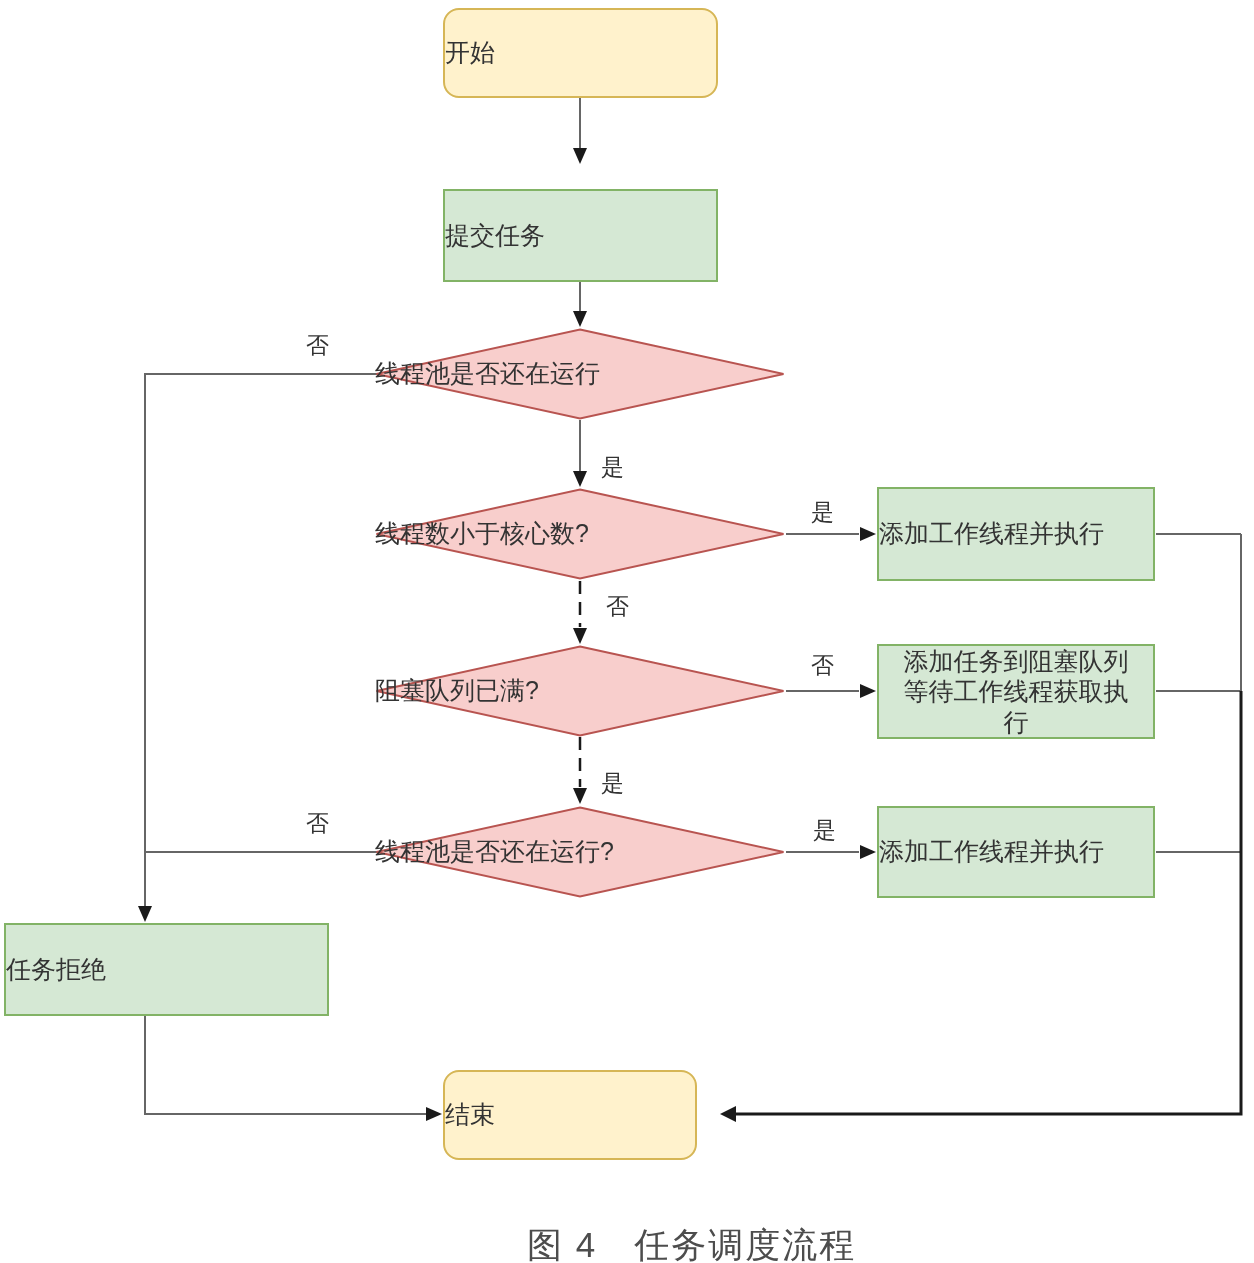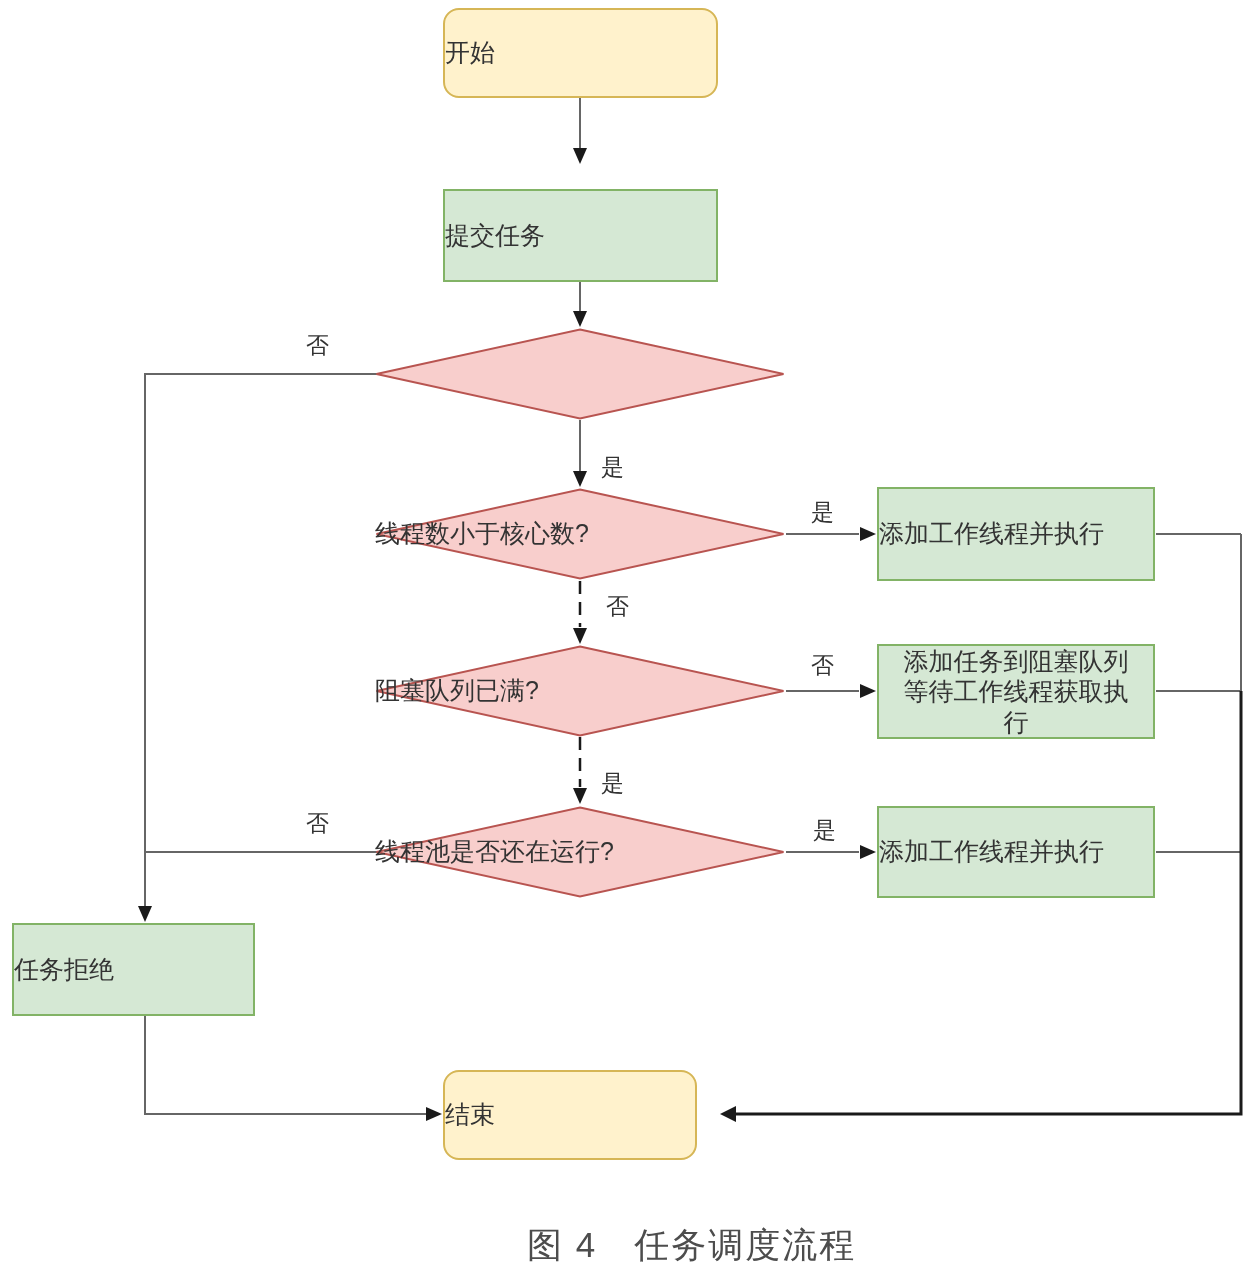--- a/index.html
+++ b/index.html
@@ -94,20 +94,21 @@
   </div>
 
   <div class="node process" style="left:443px;top:165px;width:275px;height:93px;margin-top:24px;">
     <span>提交任务</span>
   </div>
 
   <div class="node decision" style="left:375px;top:328px;width:410px;height:92px;">
     <svg class="shape" viewBox="0 0 410 92" preserveAspectRatio="none">
       <polygon points="205,1.5 408.5,46 205,90.5 1.5,46"></polygon>
     </svg>
+    <span class="lbl">线程池是否还在运行</span>
   </div>
 
   <div class="node decision" style="left:375px;top:645px;width:410px;height:92px;">
     <svg class="shape" viewBox="0 0 410 92" preserveAspectRatio="none">
       <polygon points="205,1.5 408.5,46 205,90.5 1.5,46"></polygon>
     </svg>
     <span class="lbl">阻塞队列已满?</span>
   </div>
 
   <div class="node decision" style="left:375px;top:488px;width:410px;height:92px;">
@@ -129,21 +130,21 @@
   </div>
 
   <div class="node process" style="left:877px;top:644px;width:278px;height:95px;padding:14px 24px;line-height:1.22;">
     <span>添加任务到阻塞队列等待工作线程获取执行</span>
   </div>
 
   <div class="node process" style="left:877px;top:806px;width:278px;height:92px;">
     <span>添加工作线程并执行</span>
   </div>
 
-  <div class="node process" style="left:12px;top:923px;width:243px;height:93px;">
+  <div class="node process" style="left:4px;top:923px;width:325px;height:93px;">
     <span>任务拒绝</span>
   </div>
 
   <div class="node terminal" style="left:443px;top:1070px;width:254px;height:90px;">
     <span>结束</span>
   </div>
 
   <div class="edge-label" style="left:306px;top:330px;">否</div>
   <div class="edge-label" style="left:601px;top:452px;">是</div>
   <div class="edge-label" style="left:811px;top:497px;">是</div>

